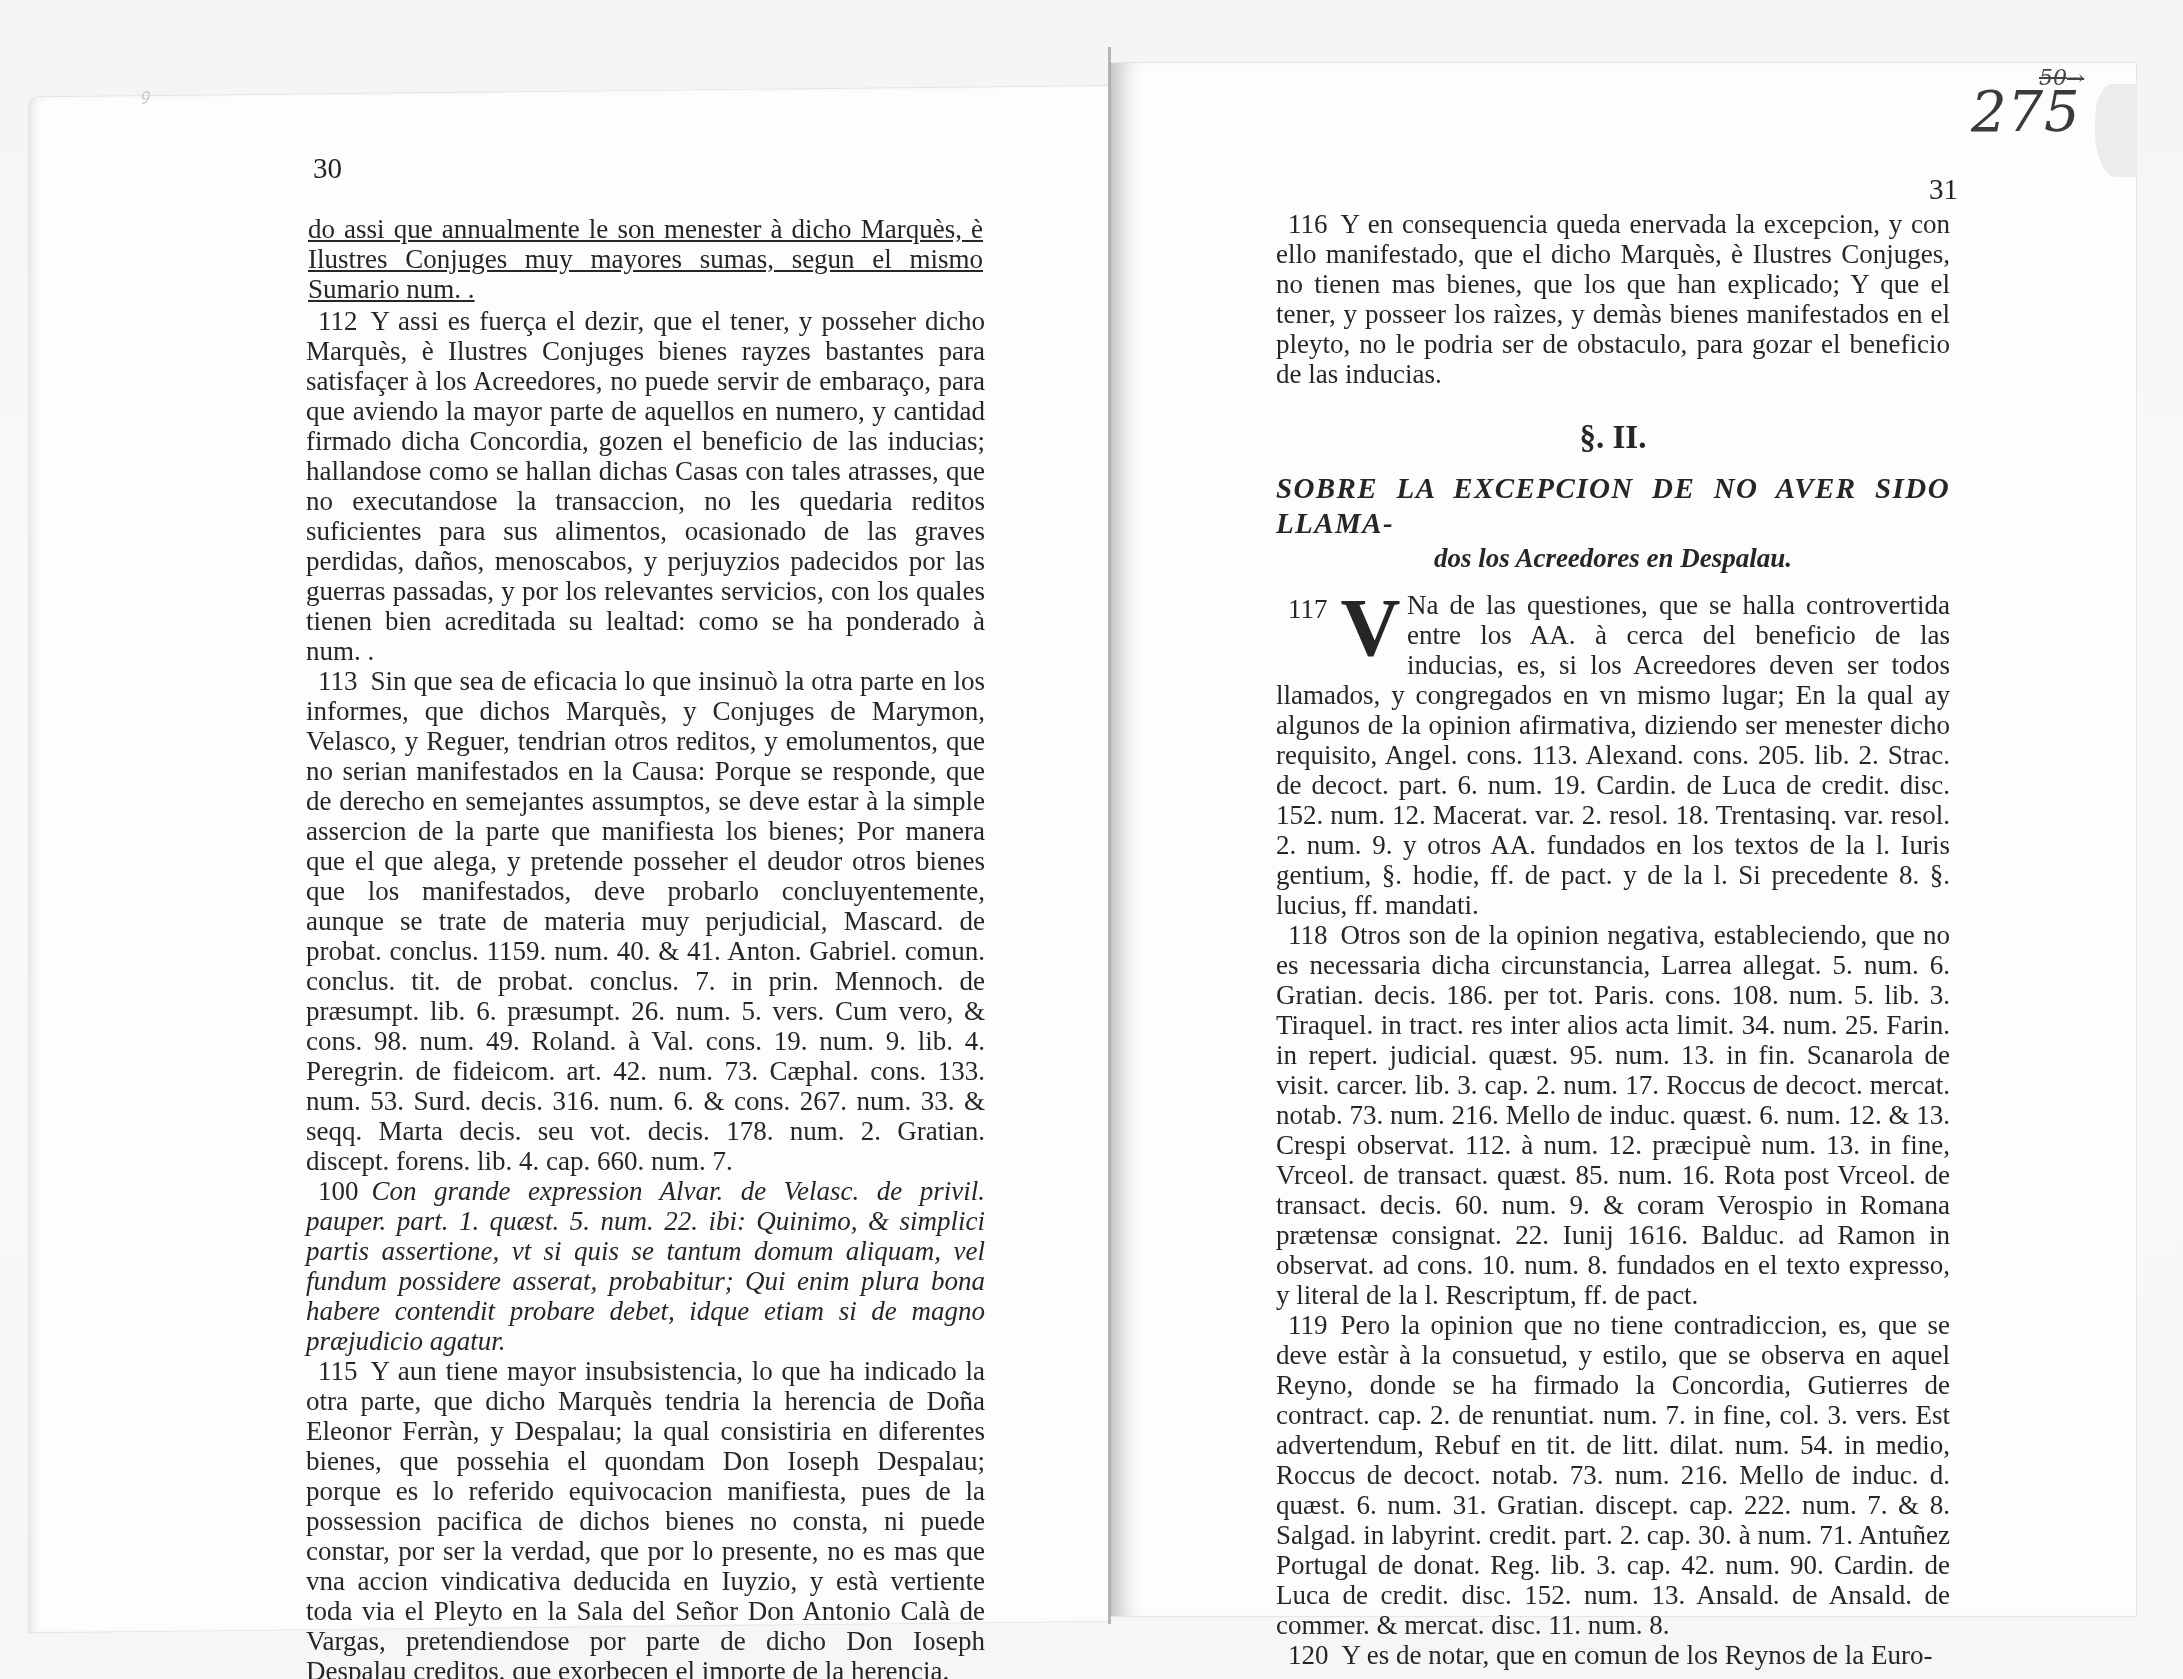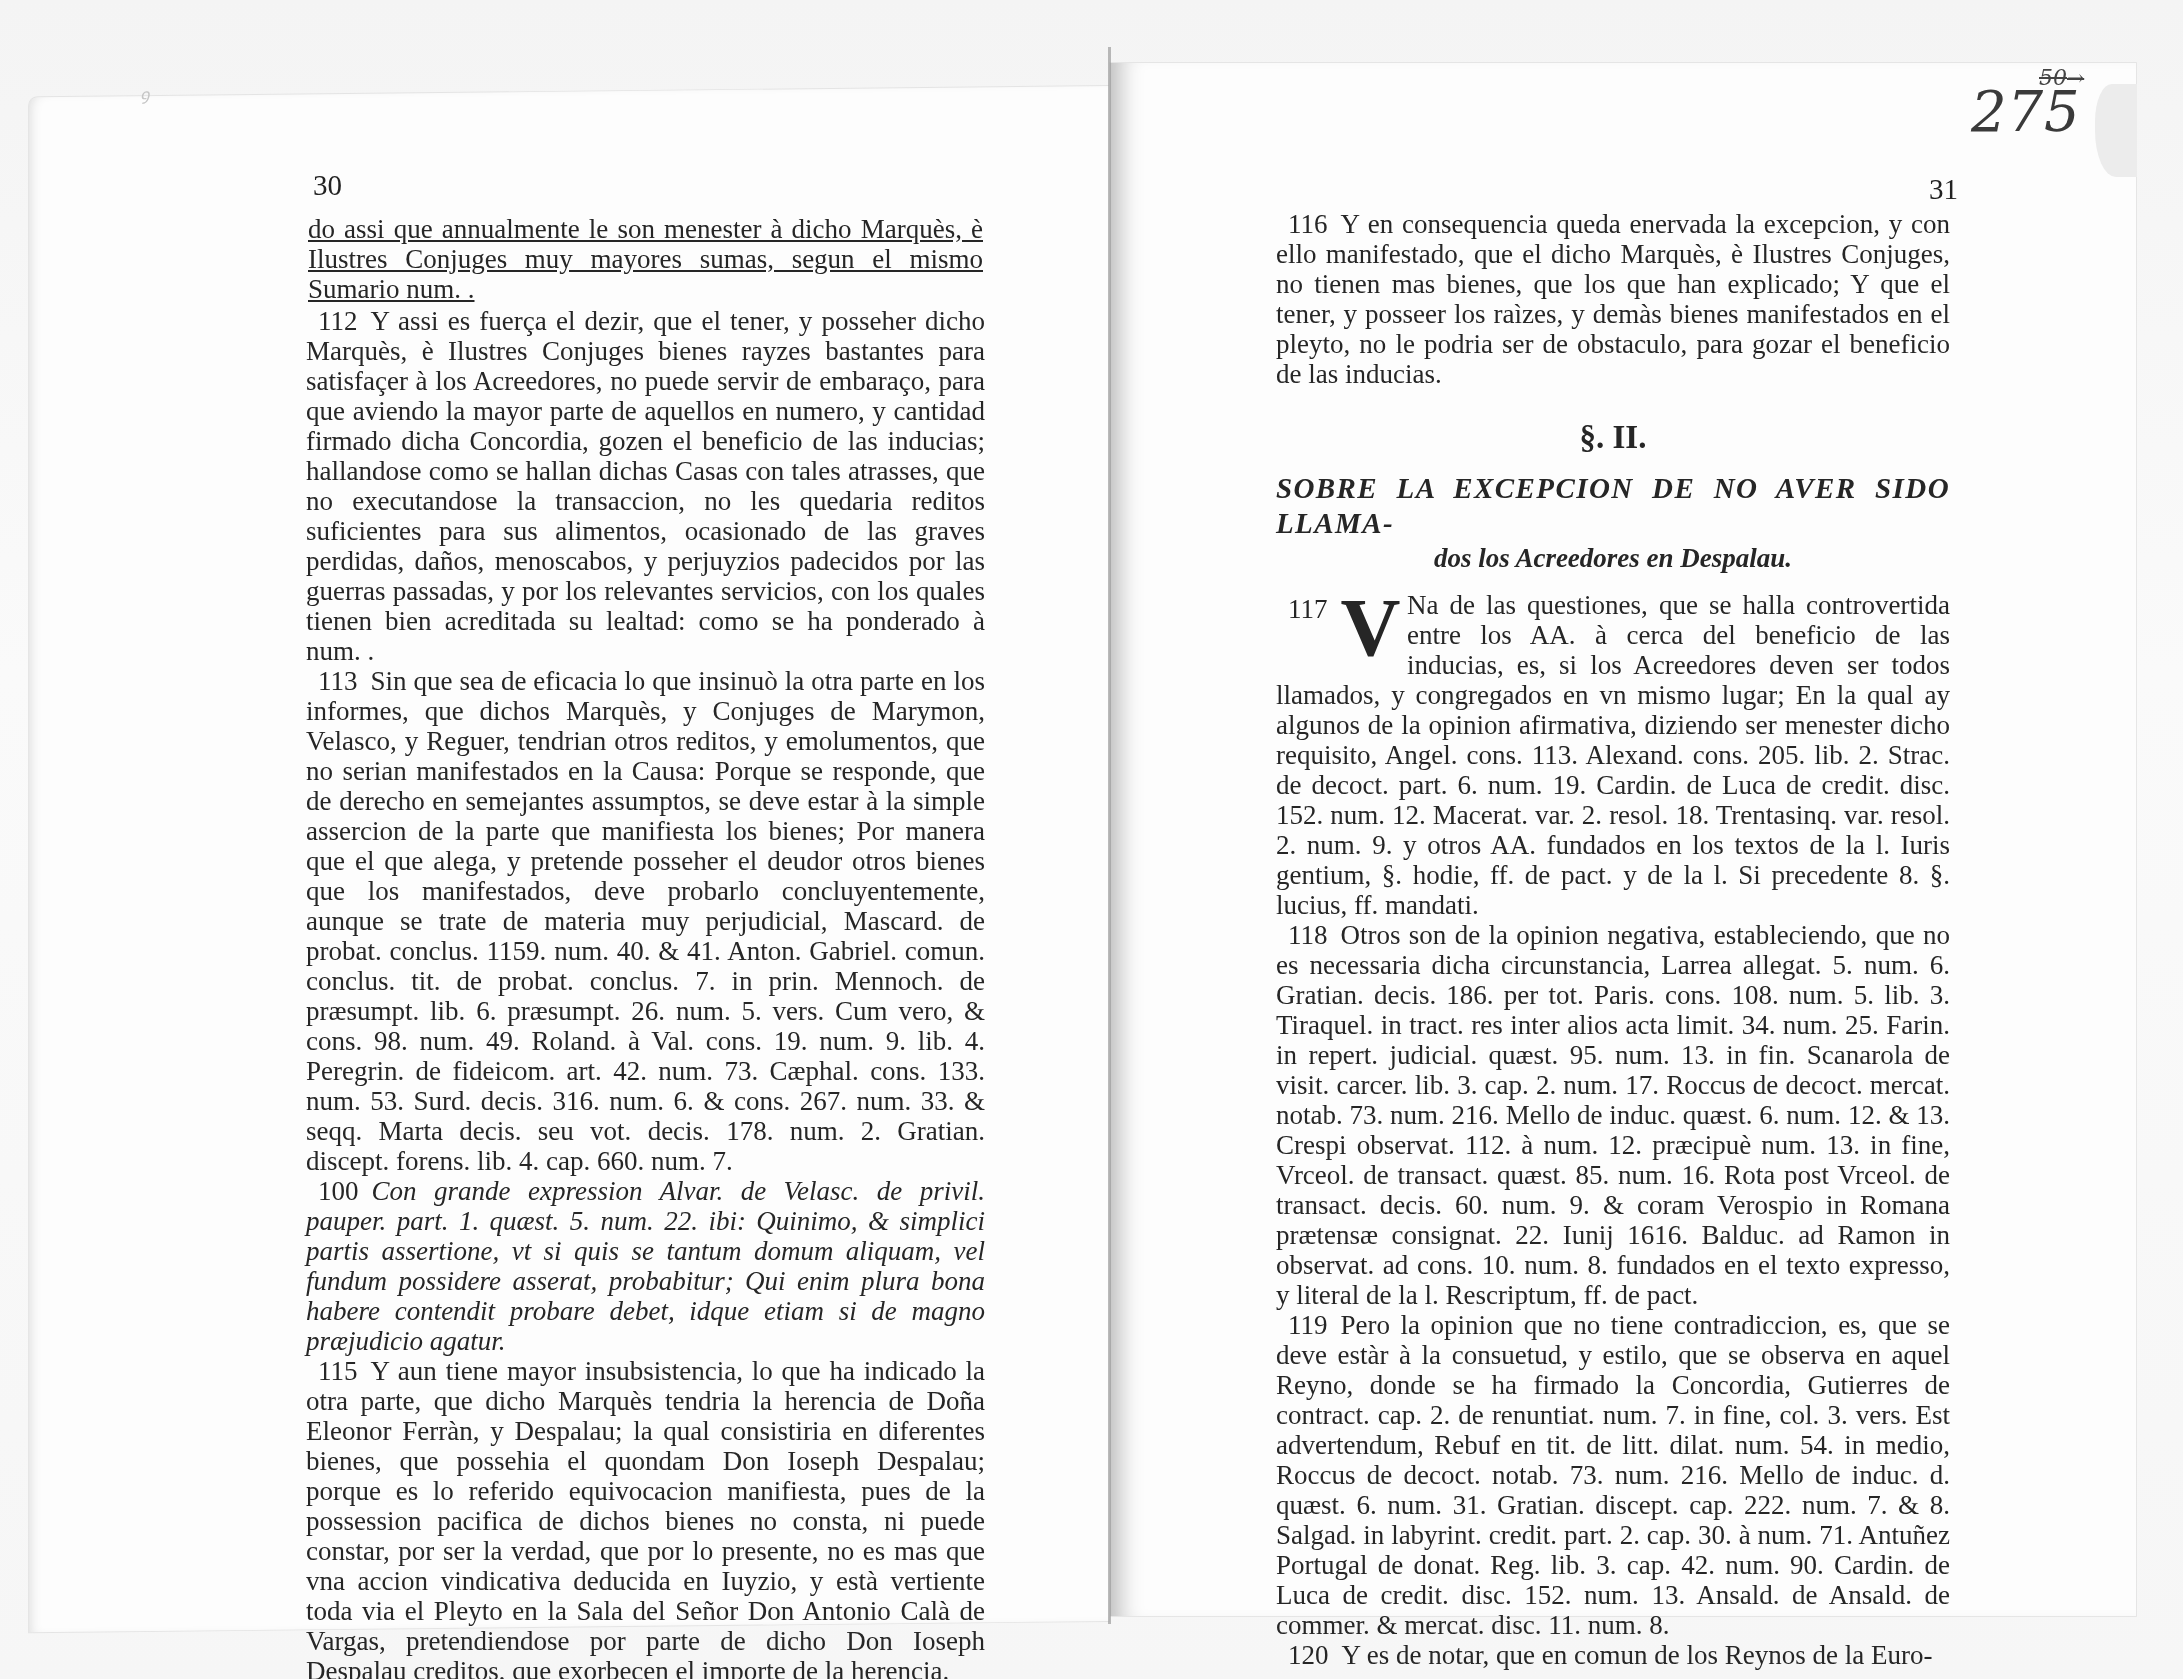--- a/index.html
+++ b/index.html
@@ -44,21 +44,21 @@
     line-height:30px;
     text-align:justify;
     color:#262626;
   }
   .left-block { left:306px; top:181px; width:679px; }
   .right-block { left:1276px; top:201px; width:674px;margin-top:8px; }
   .page-num {
     position:absolute; font-family:"Liberation Serif", serif;
     font-size:29px; color:#222;
   }
-  .pn-left { left:313px; top:169px;text-align:right; }
+  .pn-left { left:313px; top:152px;text-align:right; }
   .pn-right { left:1929px; top:173px; }
   .folio {
     position:absolute; left:1971px; top:79px;
     font-family:"DejaVu Serif", serif; font-style:italic;
     font-size:56px; color:#3a3a3a; letter-spacing:0.9px;
   }
   .folio-old {
     position:absolute; left:2039px; top:65px;
     font-family:"DejaVu Serif", serif; font-style:italic;
     font-size:22px; color:#444; text-decoration:line-through;

